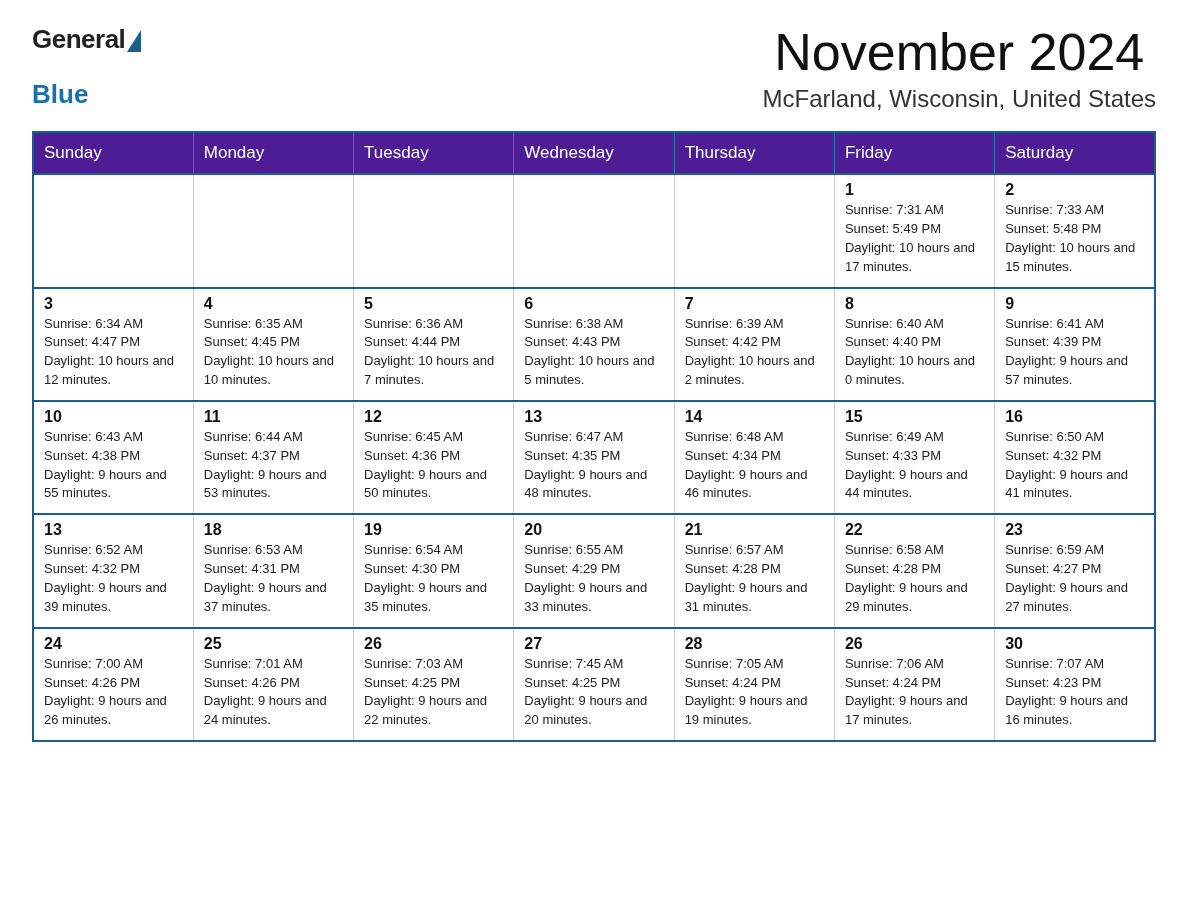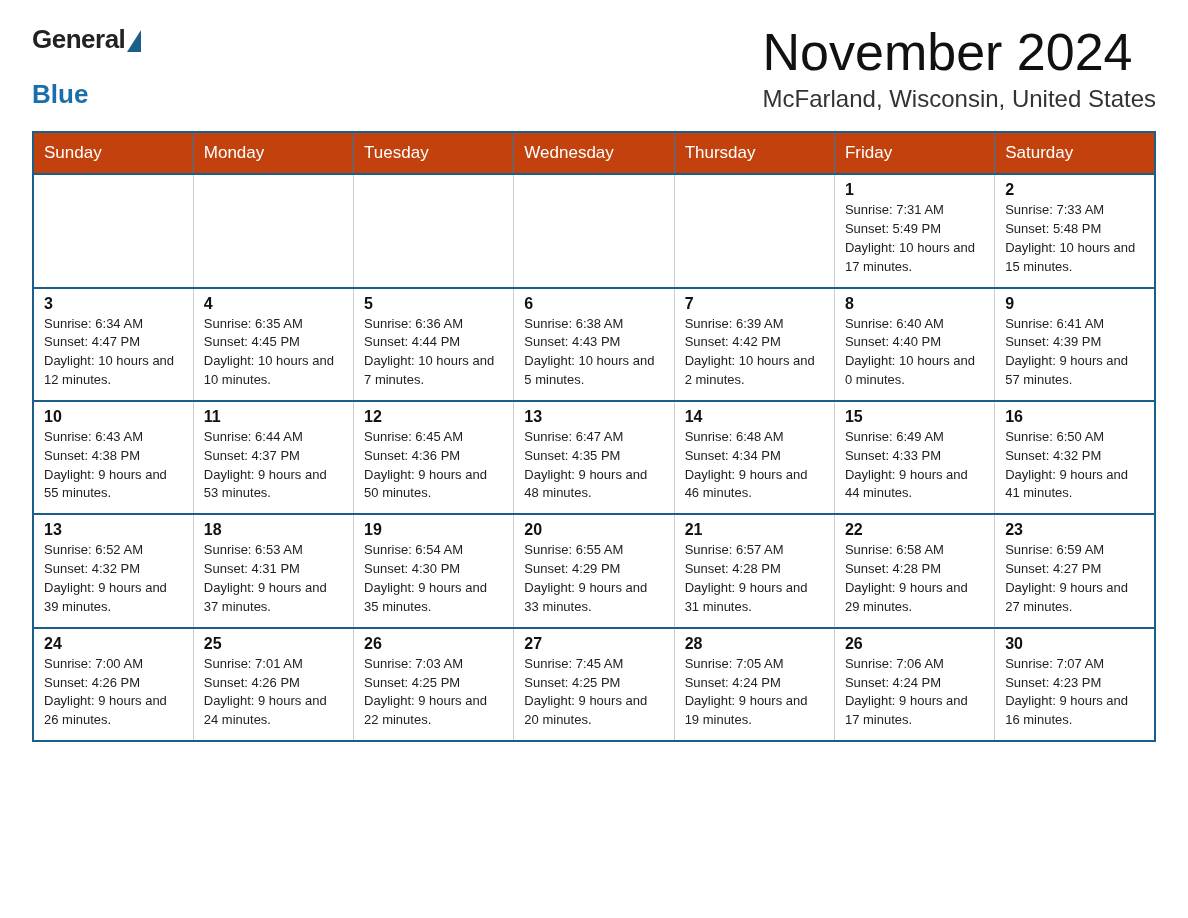--- a/index.html
+++ b/index.html
@@ -41,40 +41,40 @@
       margin-left: 2px;
       margin-top: 2px;
     }
     .logo-text-blue {
       font-size: 26px;
       font-weight: bold;
       color: #1a6fa8;
       margin-top: -2px;
     }
     .title-block {
-      text-align: left;
+      text-align: center;
     }
     .main-title {
       font-size: 52px;
       font-weight: normal;
       color: #111;
       line-height: 1.1;
     }
     .subtitle {
       font-size: 24px;
       color: #333;
       margin-top: 4px;
     }
     table {
       width: 100%;
       border-collapse: collapse;
       border: 2px solid #1a5f8a;
     }
     thead tr {
-      background-color: #c2410c;
+      background-color: #4c1d95;
     }
     thead th {
       color: #fff;
       font-size: 17px;
       font-weight: normal;
       padding: 10px 10px;
       text-align: left;
       border-right: 1px solid #2a7aad;
       width: 14.28%;
     }

